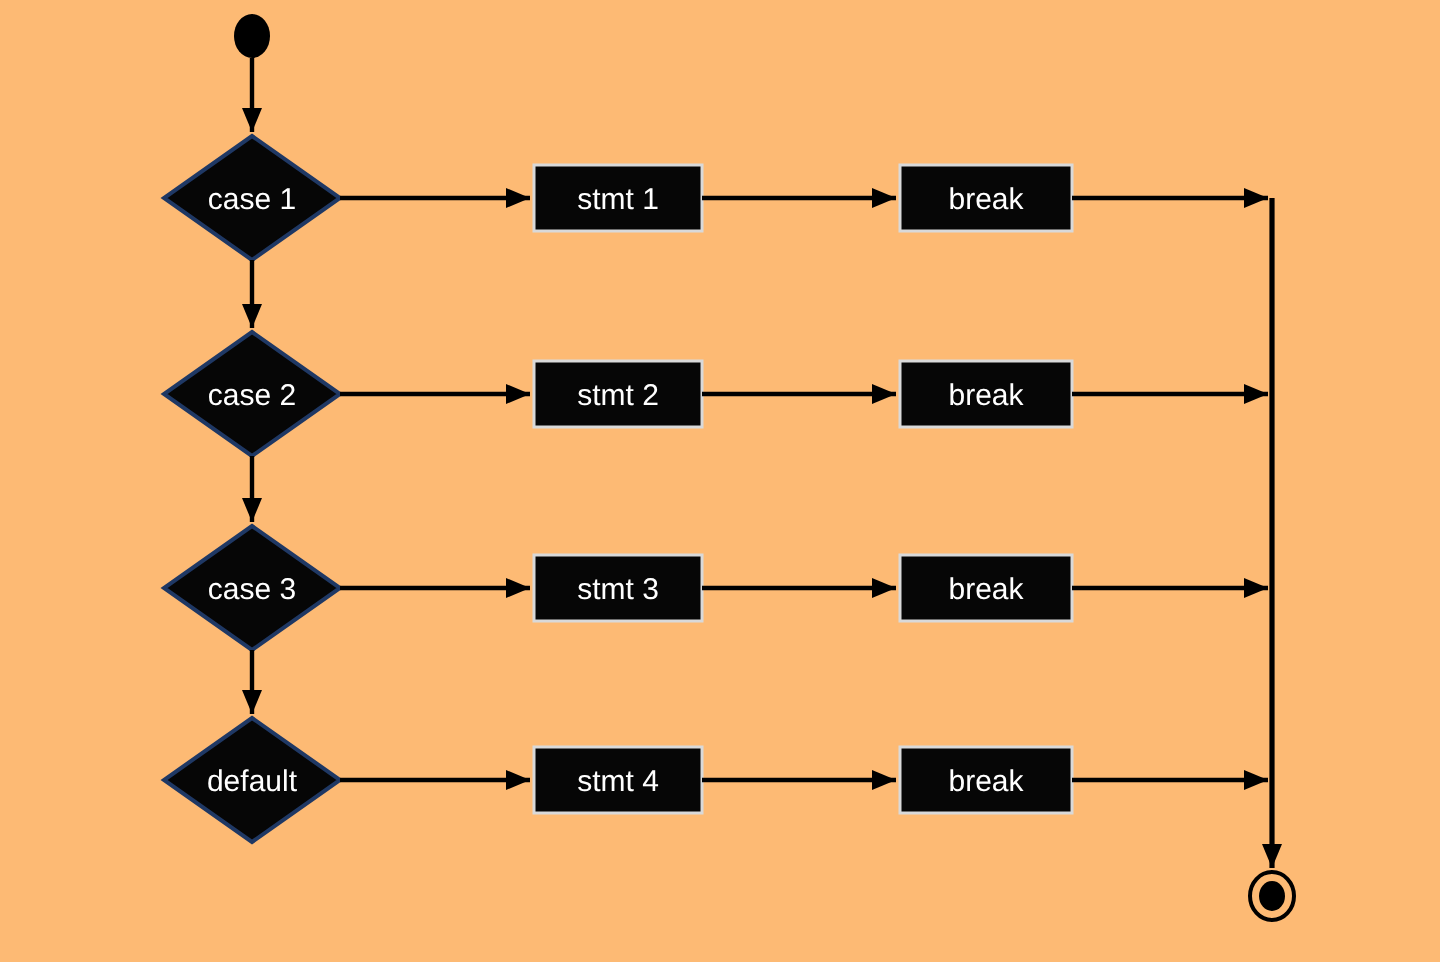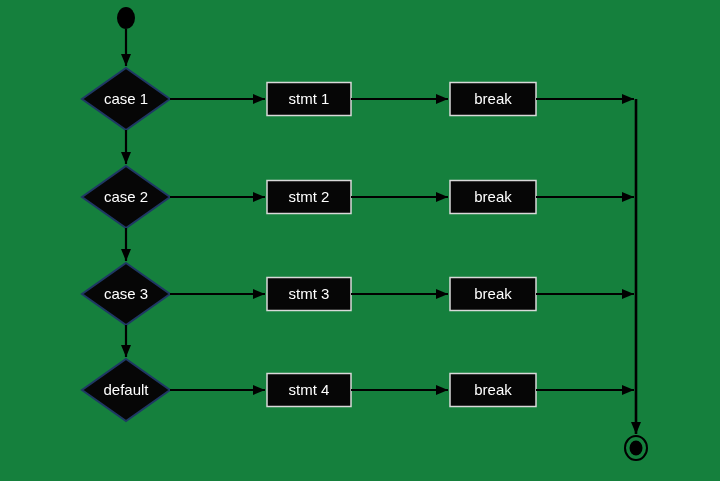--- a/index.html
+++ b/index.html
@@ -7,21 +7,21 @@
     padding: 0;
     background: #ffffff;
     width: 720px;
     height: 481px;
     overflow: hidden;
   }
   #stage {
     position: relative;
     width: 720px;
     height: 481px;
-    background: #15803d;
+    background: #fdba74;
   }
   svg text {
     font-family: "Liberation Sans", sans-serif;
   }
 </style>
 </head>
 <body>
 
 <div id="stage"><svg viewBox="0 0 720 481" width="720" height="481">
       <defs>

